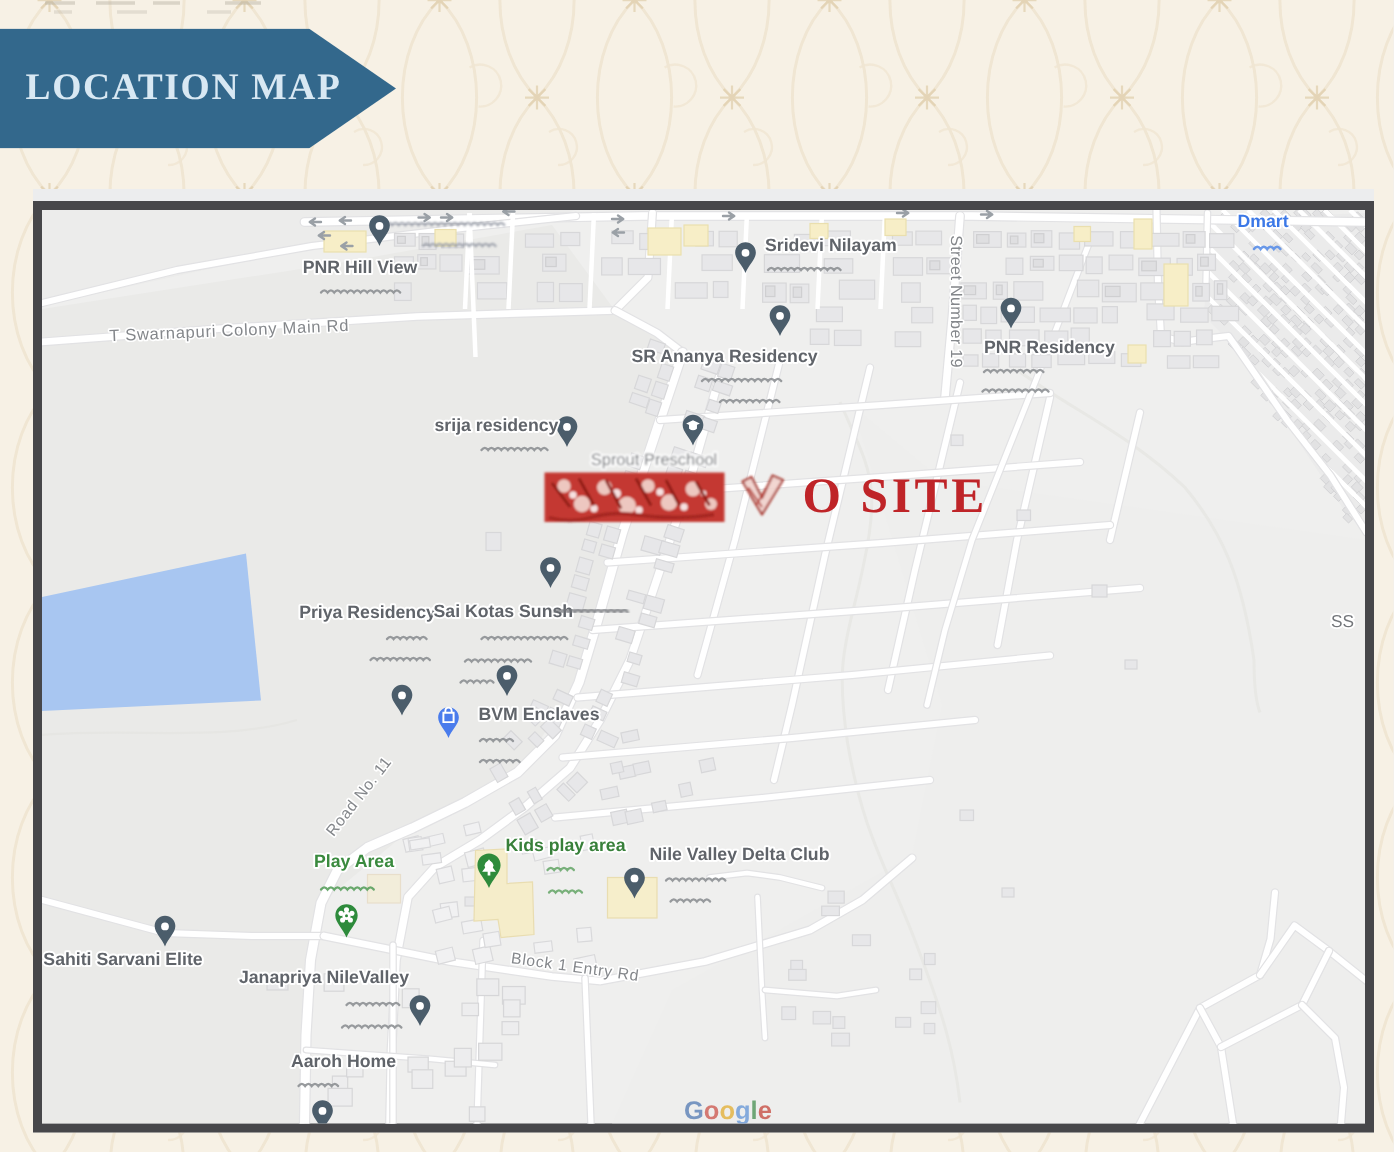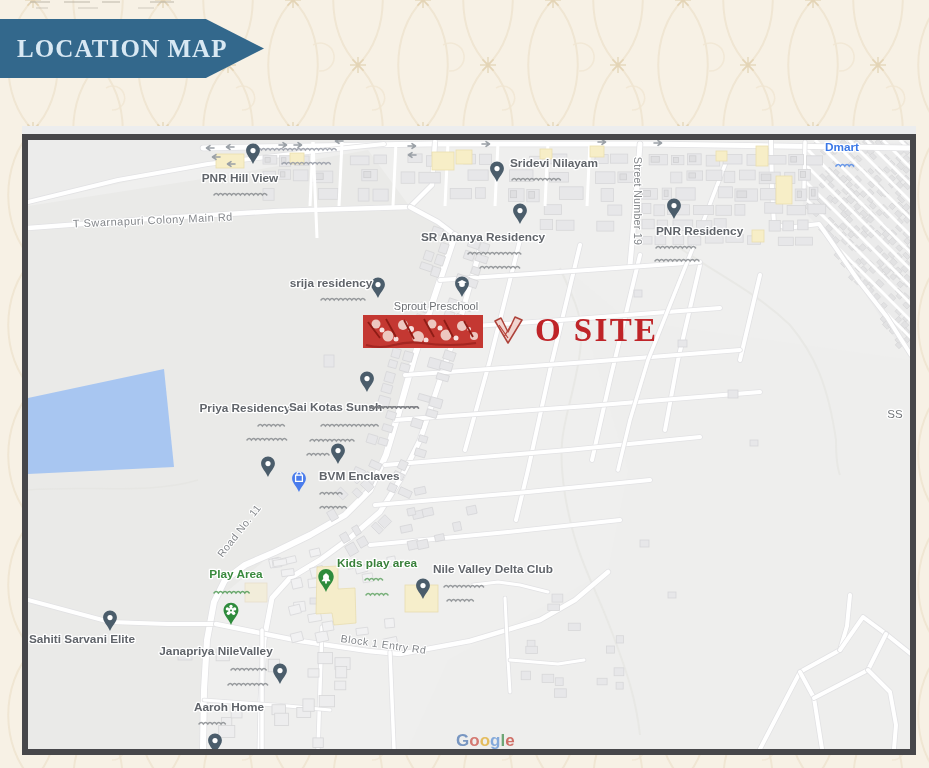--- a/index.html
+++ b/index.html
@@ -1,18 +1,18 @@
 <!DOCTYPE html>
 <html><head>
 <meta charset="utf-8">
 <style>
   html,body { margin:0; padding:0; }
   body { width:929px; height:768px; position:relative; overflow:hidden;
          background:#f7f1e5; font-family:"Liberation Sans", sans-serif; }
-  .banner { position:absolute; left:0; top:19px; width:264px; height:59px;
+  .banner { position:absolute; left:0; top:19px; width:264px; height:80px;
             background:#33688c;
             clip-path:polygon(0 0, 78% 0, 100% 50%, 78% 100%, 0 100%);
             display:flex; align-items:center; }
   .banner span { font-family:"Liberation Serif", serif; font-weight:bold;
                  font-size:25px; letter-spacing:1.1px; color:#d8e8f3;
                  padding-left:17px; }
   .frame { position:absolute; left:22px; top:134px; width:894px; height:621px;
            box-sizing:border-box; border:6px solid #47474a; background:#efefee; }
 </style>
 </head>

